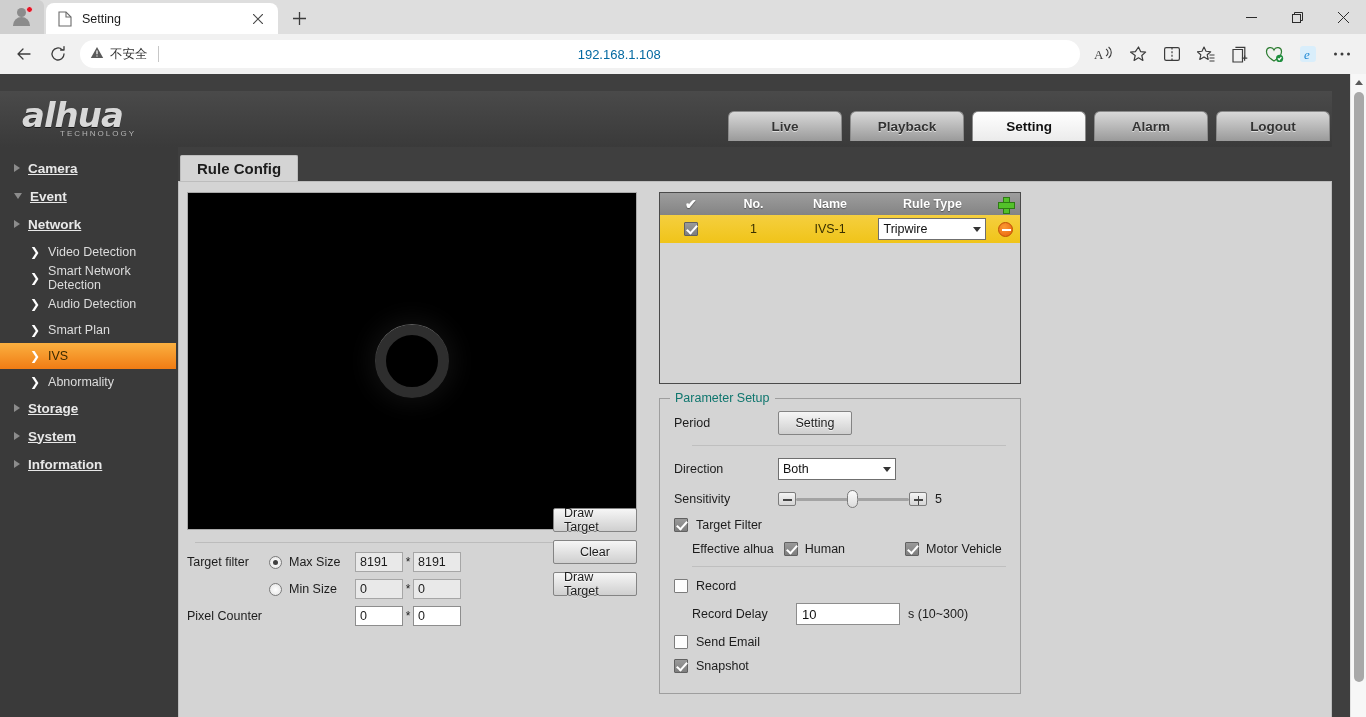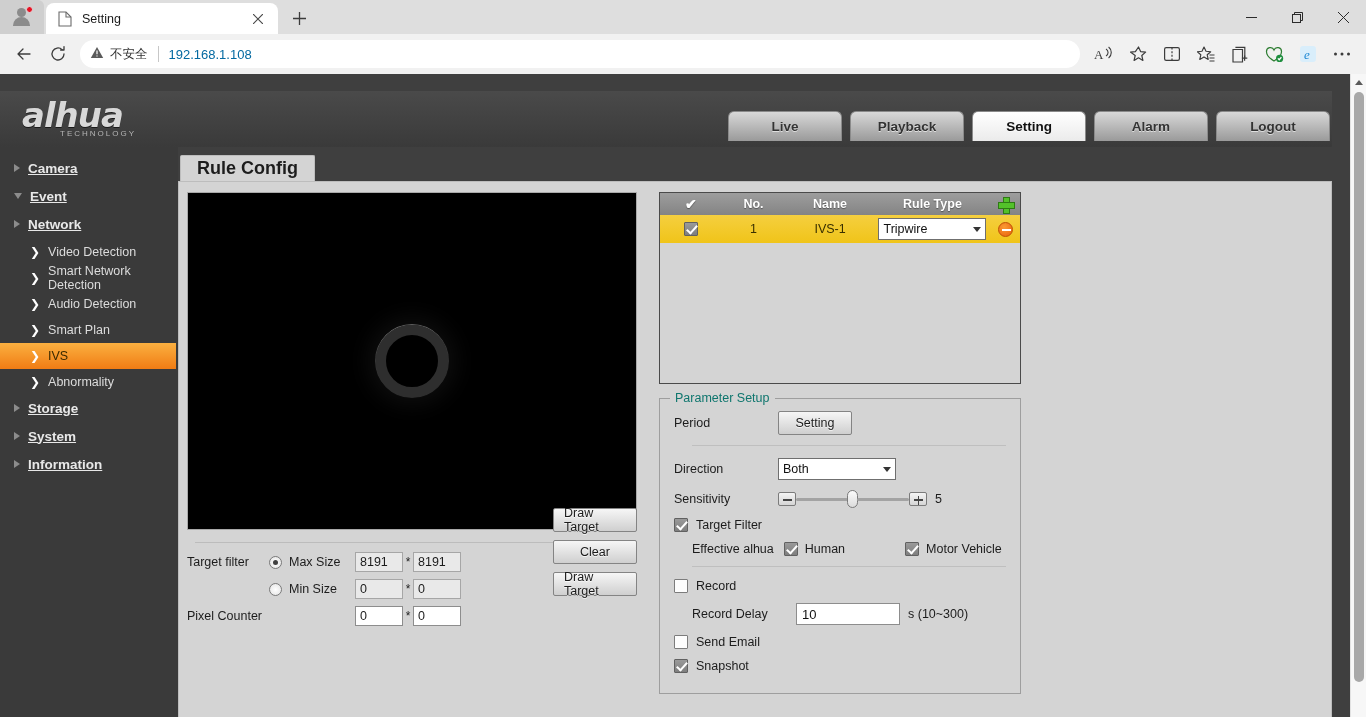--- a/index.html
+++ b/index.html
@@ -60,21 +60,21 @@
   .win-controls {
     position:absolute; right:0; top:0; height:34px; display:flex;
   }
   .win-btn {
     width:46px; height:34px; display:flex; align-items:center; justify-content:center;
     color:#2b2b2b;
   }
 
   .toolbar {
     height: 40px; background:#f1f1f1; display:flex; align-items:center;
-    padding: 0 8px; gap: 2px;
+    padding: 0 8px; gap: 2px; text-align: center;
   }
   .tb-icon {
     width: 32px; height: 32px; border-radius: 4px;
     display:flex; align-items:center; justify-content:center;
     color:#3c3c3c; flex:none;
   }
   .omnibox {
     flex: 1; height: 28px; background:#ffffff; border-radius: 14px;
     display:flex; align-items:center; margin: 0 6px 0 4px;
     padding: 0 10px; min-width: 0;
@@ -163,21 +163,21 @@
     color:#3a2a00;
   }
   .side-sub.active .chev { color:#fff; }
 
   .content {
     flex:1; background:#3f3f3f; padding: 8px 18px 0 0; position:relative;
   }
   .tabstrip { height: 26px; display:flex; align-items:flex-end; padding-left: 2px; }
   .tabstrip .cfg-tab {
     background:#d4d4d4; height: 26px; padding: 12px 16px;
-    display:flex; align-items:center; font-size: 18px; font-weight:bold; color:#1d1d1d;
+    display:flex; align-items:center; font-size: 15px; font-weight:bold; color:#1d1d1d;
     border: 1px solid #bdbdbd; border-bottom:none; border-radius: 2px 2px 0 0;
   }
   .panel {
     background:#d4d4d4; height: 546px; border:1px solid #bdbdbd;
     position:relative; display:flex;
   }
 
   
   .left-col { width: 470px; padding: 10px 0 0 8px; flex:none; }
   .video {

